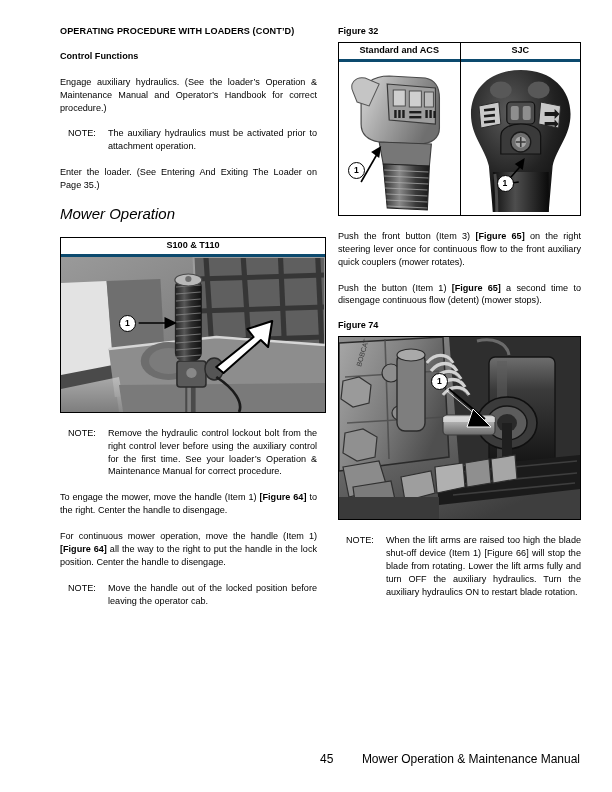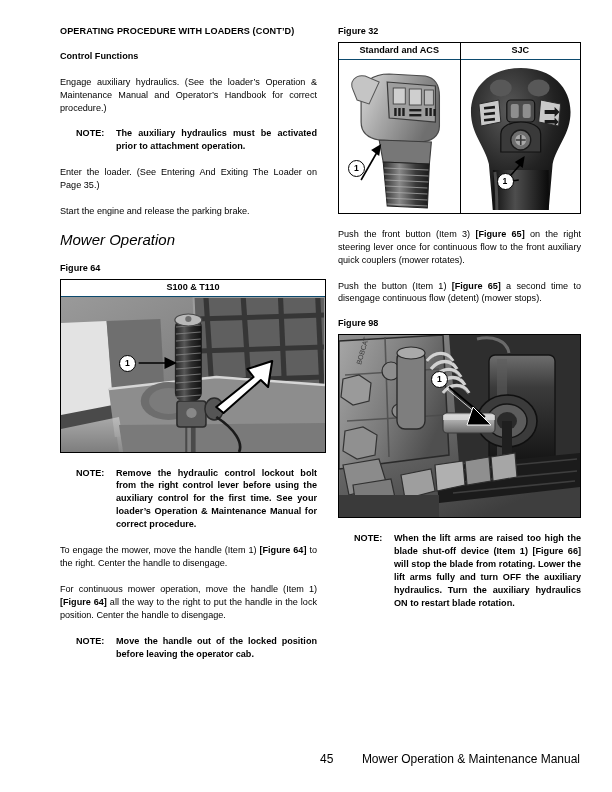--- a/index.html
+++ b/index.html
@@ -59,23 +59,23 @@
   }
   .para {
     font-size: 9.1px;
     line-height: 1.42;
     margin: 0 0 13px 0;
     text-align: justify;
   }
 
   .note {
     font-size: 9.1px;
-    font-weight: bold;
+    font-weight: normal;
     line-height: 1.42;
-    margin: 0 0 13px 16px;
+    margin: 0 0 13px 8px;
     text-align: justify;
     padding-left: 40px;
     text-indent: -40px;
   }
   .note .lbl { display: inline-block; width: 40px; text-indent: 0; }
 
   .fig-label {
     font-size: 9.1px;
     font-weight: bold;
     margin: 0 0 5px 0;
@@ -86,21 +86,21 @@
 
   
   .figbox {
     border: 1px solid #000;
     background: #ffffff;
     box-sizing: border-box;
     position: relative;
     margin-bottom: 14px;
   }
   .fig-caption-bar {
-    border-bottom: 1px solid #0c4a6e;
+    border-bottom: 3px solid #0c4a6e;
     text-align: center;
     font-size: 9.1px;
     font-weight: bold;
     padding: 2px 0 3px 0;
     background: #ffffff;
     line-height: 1.2;
   }
   .fig-photo {
     position: relative;
     overflow: hidden;
@@ -187,25 +187,23 @@
     <div class="h-sub">Control Functions</div>
 
     <div class="para">Engage auxiliary hydraulics. (See the loader’s Operation &amp; Maintenance Manual and Operator’s Handbook for correct procedure.)</div>
 
     <div class="note">
       <span class="lbl">NOTE:</span><span>The auxiliary hydraulics must be activated prior to attachment operation.</span>
     </div>
 
     <div class="para">Enter the loader. (See Entering And Exiting The Loader on Page 35.)</div>
 
-    <div class="para">Start the engine and release the parking brake.</div>
 
     <div class="h-italic">Mower Operation</div>
 
-    <div class="fig-label">Figure 64</div>
 
     <div class="figbox" style="width:266px;">
       <div class="fig-caption-bar">S100 &amp; T110</div>
       <div class="fig-photo" style="height:155px;">
         <svg class="overlay" viewBox="0 0 255 155" preserveAspectRatio="none">
           <defs>
             <linearGradient id="g64bg" x1="0" y1="0" x2="1" y2="1">
               <stop offset="0%" stop-color="#9a9a9a"></stop>
               <stop offset="55%" stop-color="#7d7d7d"></stop>
               <stop offset="100%" stop-color="#6a6a6a"></stop>
@@ -431,21 +429,21 @@
     </div>
 
     <div class="para">
       <span>Push the front button (Item 3) </span><b>[Figure 65]</b><span> on the right steering lever once for continuous flow to the front auxiliary quick couplers (mower rotates).</span>
     </div>
 
     <div class="para">
       <span>Push the button (Item 1) </span><b>[Figure 65]</b><span> a second time to disengage continuous flow (detent) (mower stops).</span>
     </div>
 
-    <div class="fig-label">Figure 98</div>
+    <div class="fig-label">Figure 74</div>
 
     <div class="figbox" style="width:243px; border:none;">
       <div class="fig-photo" style="height:182px; border:1px solid #000;">
         <svg class="overlay" viewBox="0 0 241 182" preserveAspectRatio="none">
           <defs>
             <linearGradient id="g66bg" x1="0" y1="0" x2="0.6" y2="1">
               <stop offset="0%" stop-color="#8e8e8e"></stop>
               <stop offset="50%" stop-color="#6b6b6b"></stop>
               <stop offset="100%" stop-color="#3e3e3e"></stop>
             </linearGradient>

